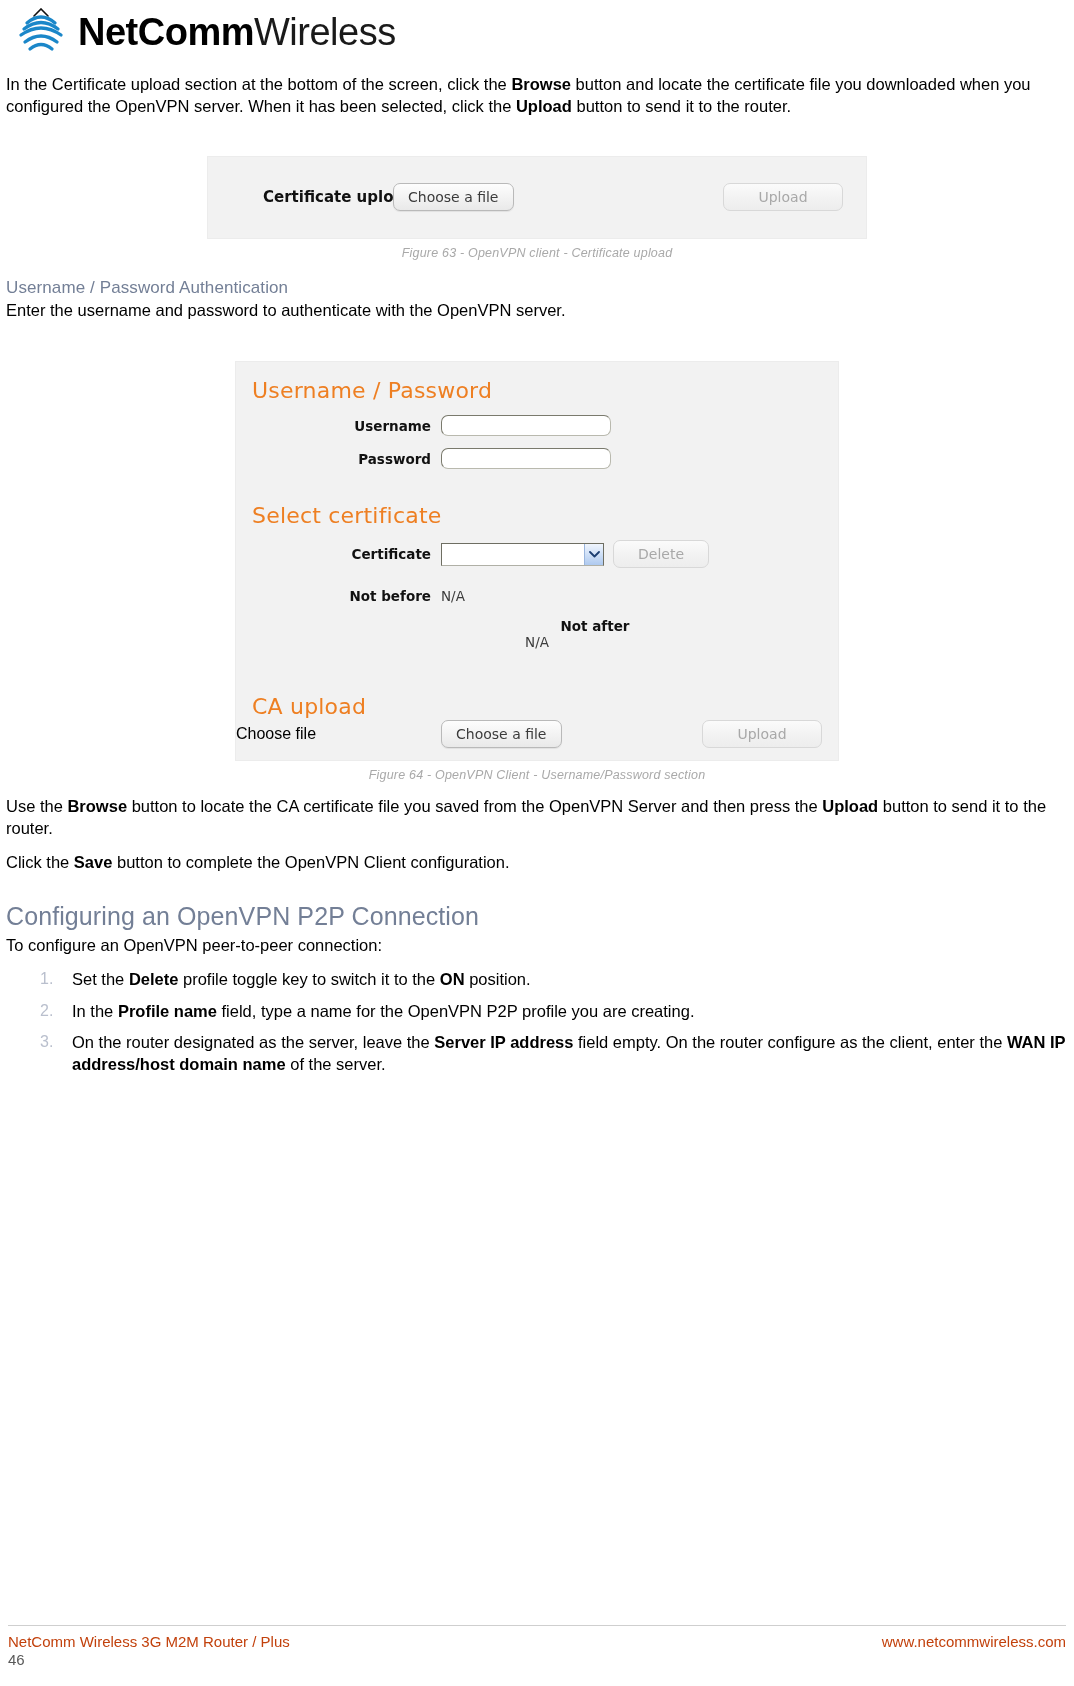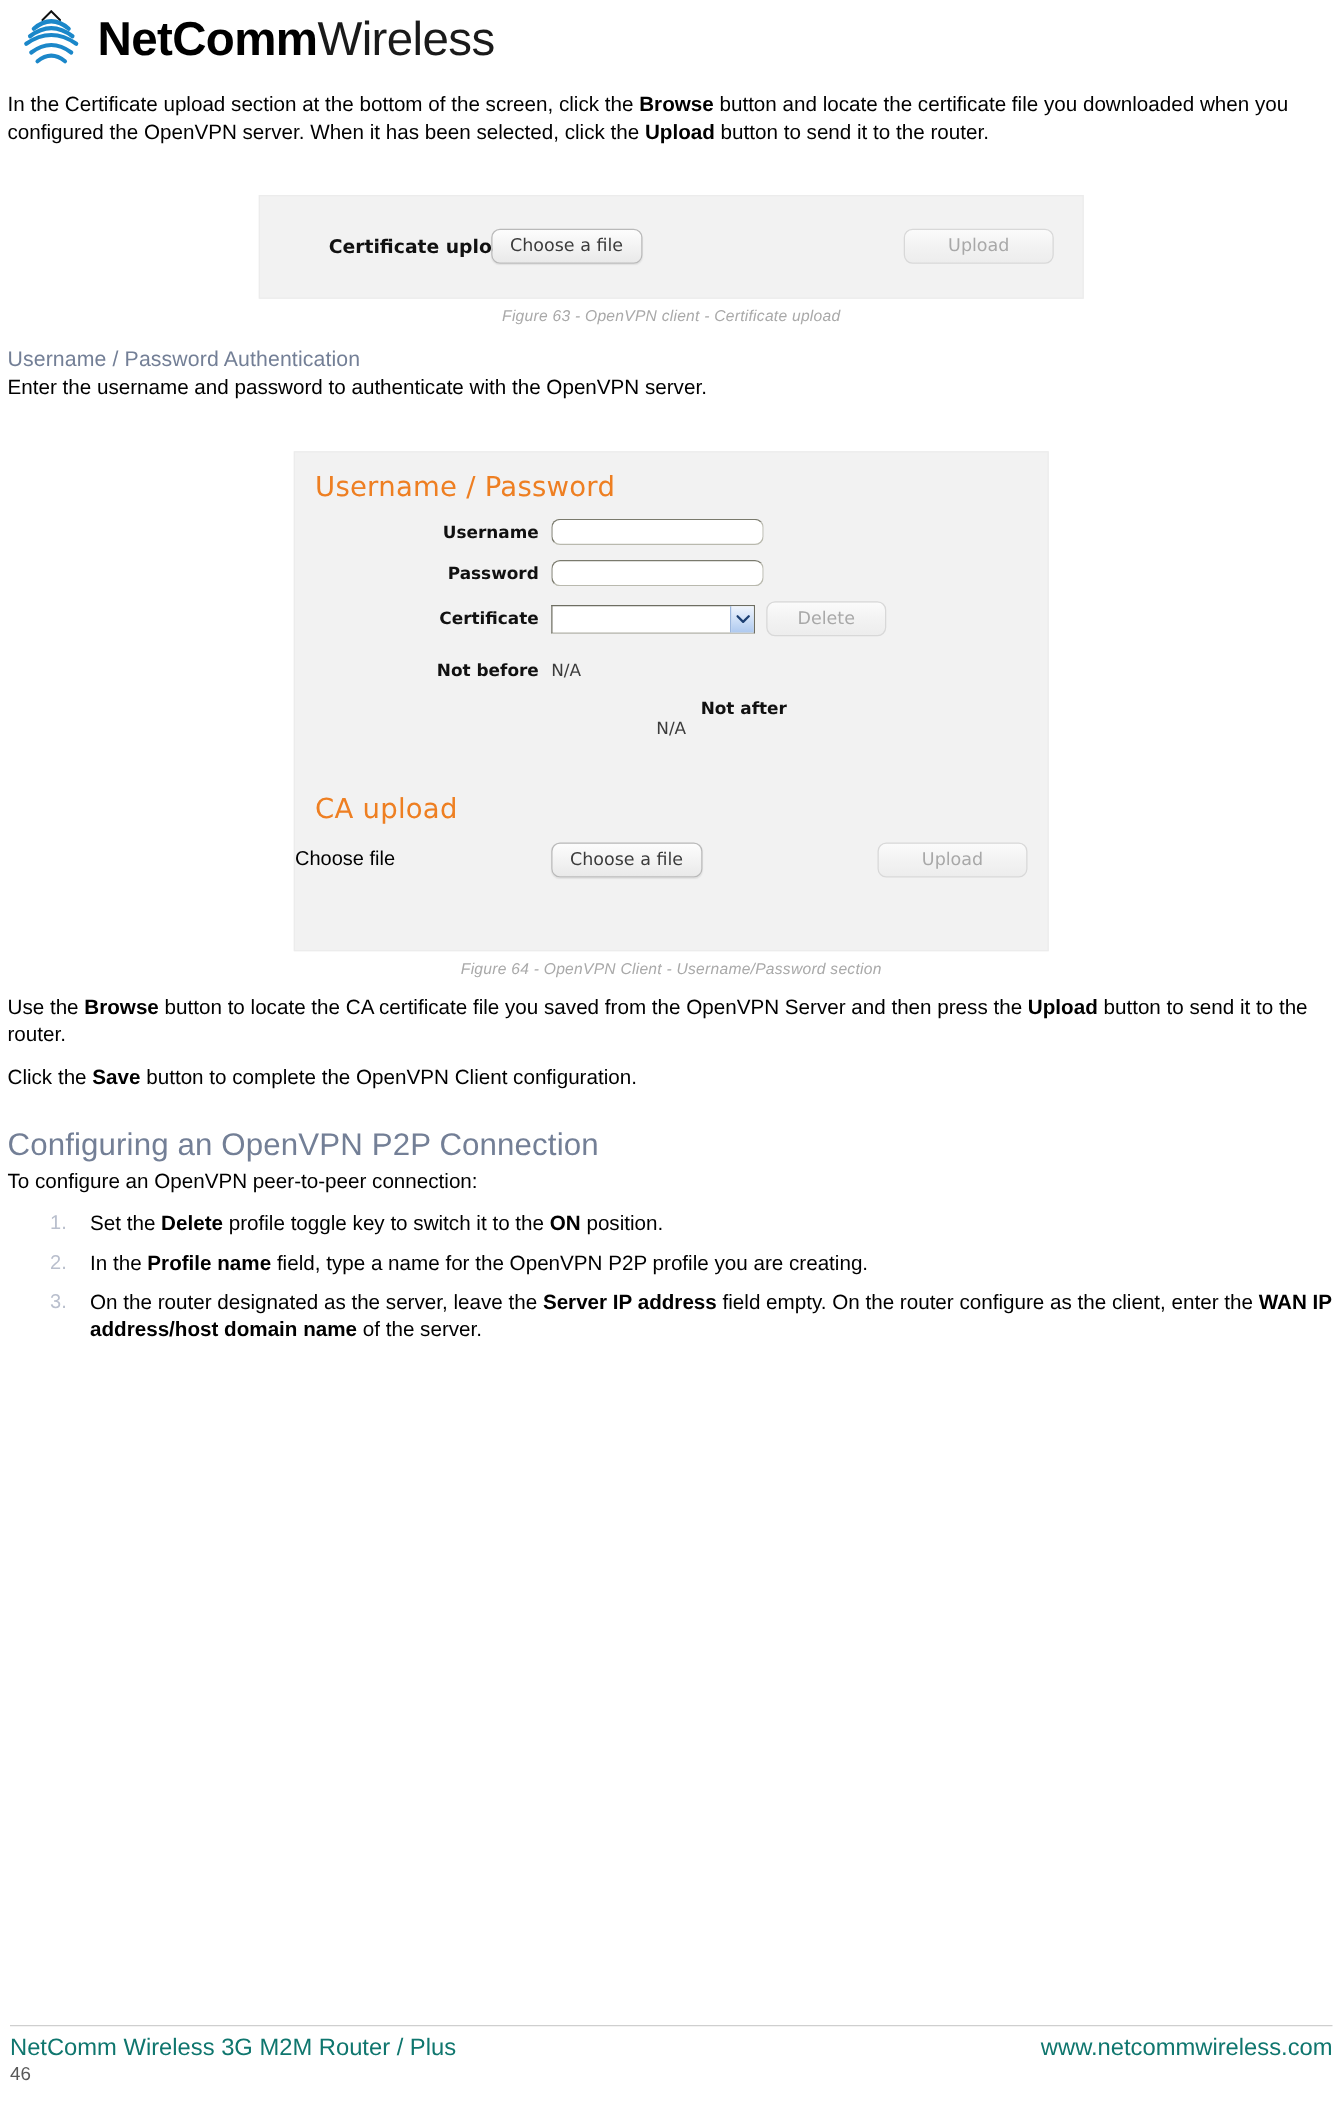--- a/index.html
+++ b/index.html
@@ -185,21 +185,21 @@
     font-size: 13.5px;
     color: #3c3c3c;
     font-family: "DejaVu Sans", sans-serif;
   }
   .row-gap-lg { margin-top: 26px; }
   .delete-btn { margin-left: 9px; }
 
   .ca-row {
     display: flex;
     align-items: center;
-    margin-top: 14px;
+    margin-top: 1px;
     position: relative;
   }
   .ca-row .ui-label { width: 205px; }
   .ca-row .upload-right { position: absolute; right: 16px; }
 
   
   ol.steps {
     margin: 12px 0 0 0;
     padding: 0 0 0 62px;
     list-style: none;
@@ -231,22 +231,22 @@
     padding: 0 8px;
   }
   .footer .rule {
     border-top: 1px solid #cfcfcf;
     margin-bottom: 7px;
   }
   .footer-row {
     display: flex;
     justify-content: space-between;
     align-items: flex-start;
-    font-size: 19px;
-    color: #0f766e;
+    font-size: 15px;
+    color: #c2410c;
   }
   .footer .pagenum {
     font-size: 15px;
     color: #595959;
     margin-top: 1px;
   }
 </style>
 </head>
 <body>
 
@@ -292,20 +292,21 @@
       <div class="ui-row">
         <span class="ui-label">Username</span>
         <input class="ui-input" type="text" value="" style="">
       </div>
 
       <div class="ui-row">
         <span class="ui-label">Password</span>
         <input class="ui-input" type="text" value="" style="">
       </div>
 
+      <div class="ui-h row-gap-lg" style="margin-top:34px;">Select certificate</div>
 
       <div class="ui-row">
         <span class="ui-label">Certificate</span>
         <span class="ui-select">
           <span class="arrow">
             <svg width="11" height="8" viewBox="0 0 11 8" xmlns="http://www.w3.org/2000/svg">
               <path d="M1 2 L5.5 6.5 L10 2" fill="none" stroke="#1c3f72" stroke-width="1.8" stroke-linecap="round" stroke-linejoin="round"></path>
             </svg>
           </span>
         </span>

